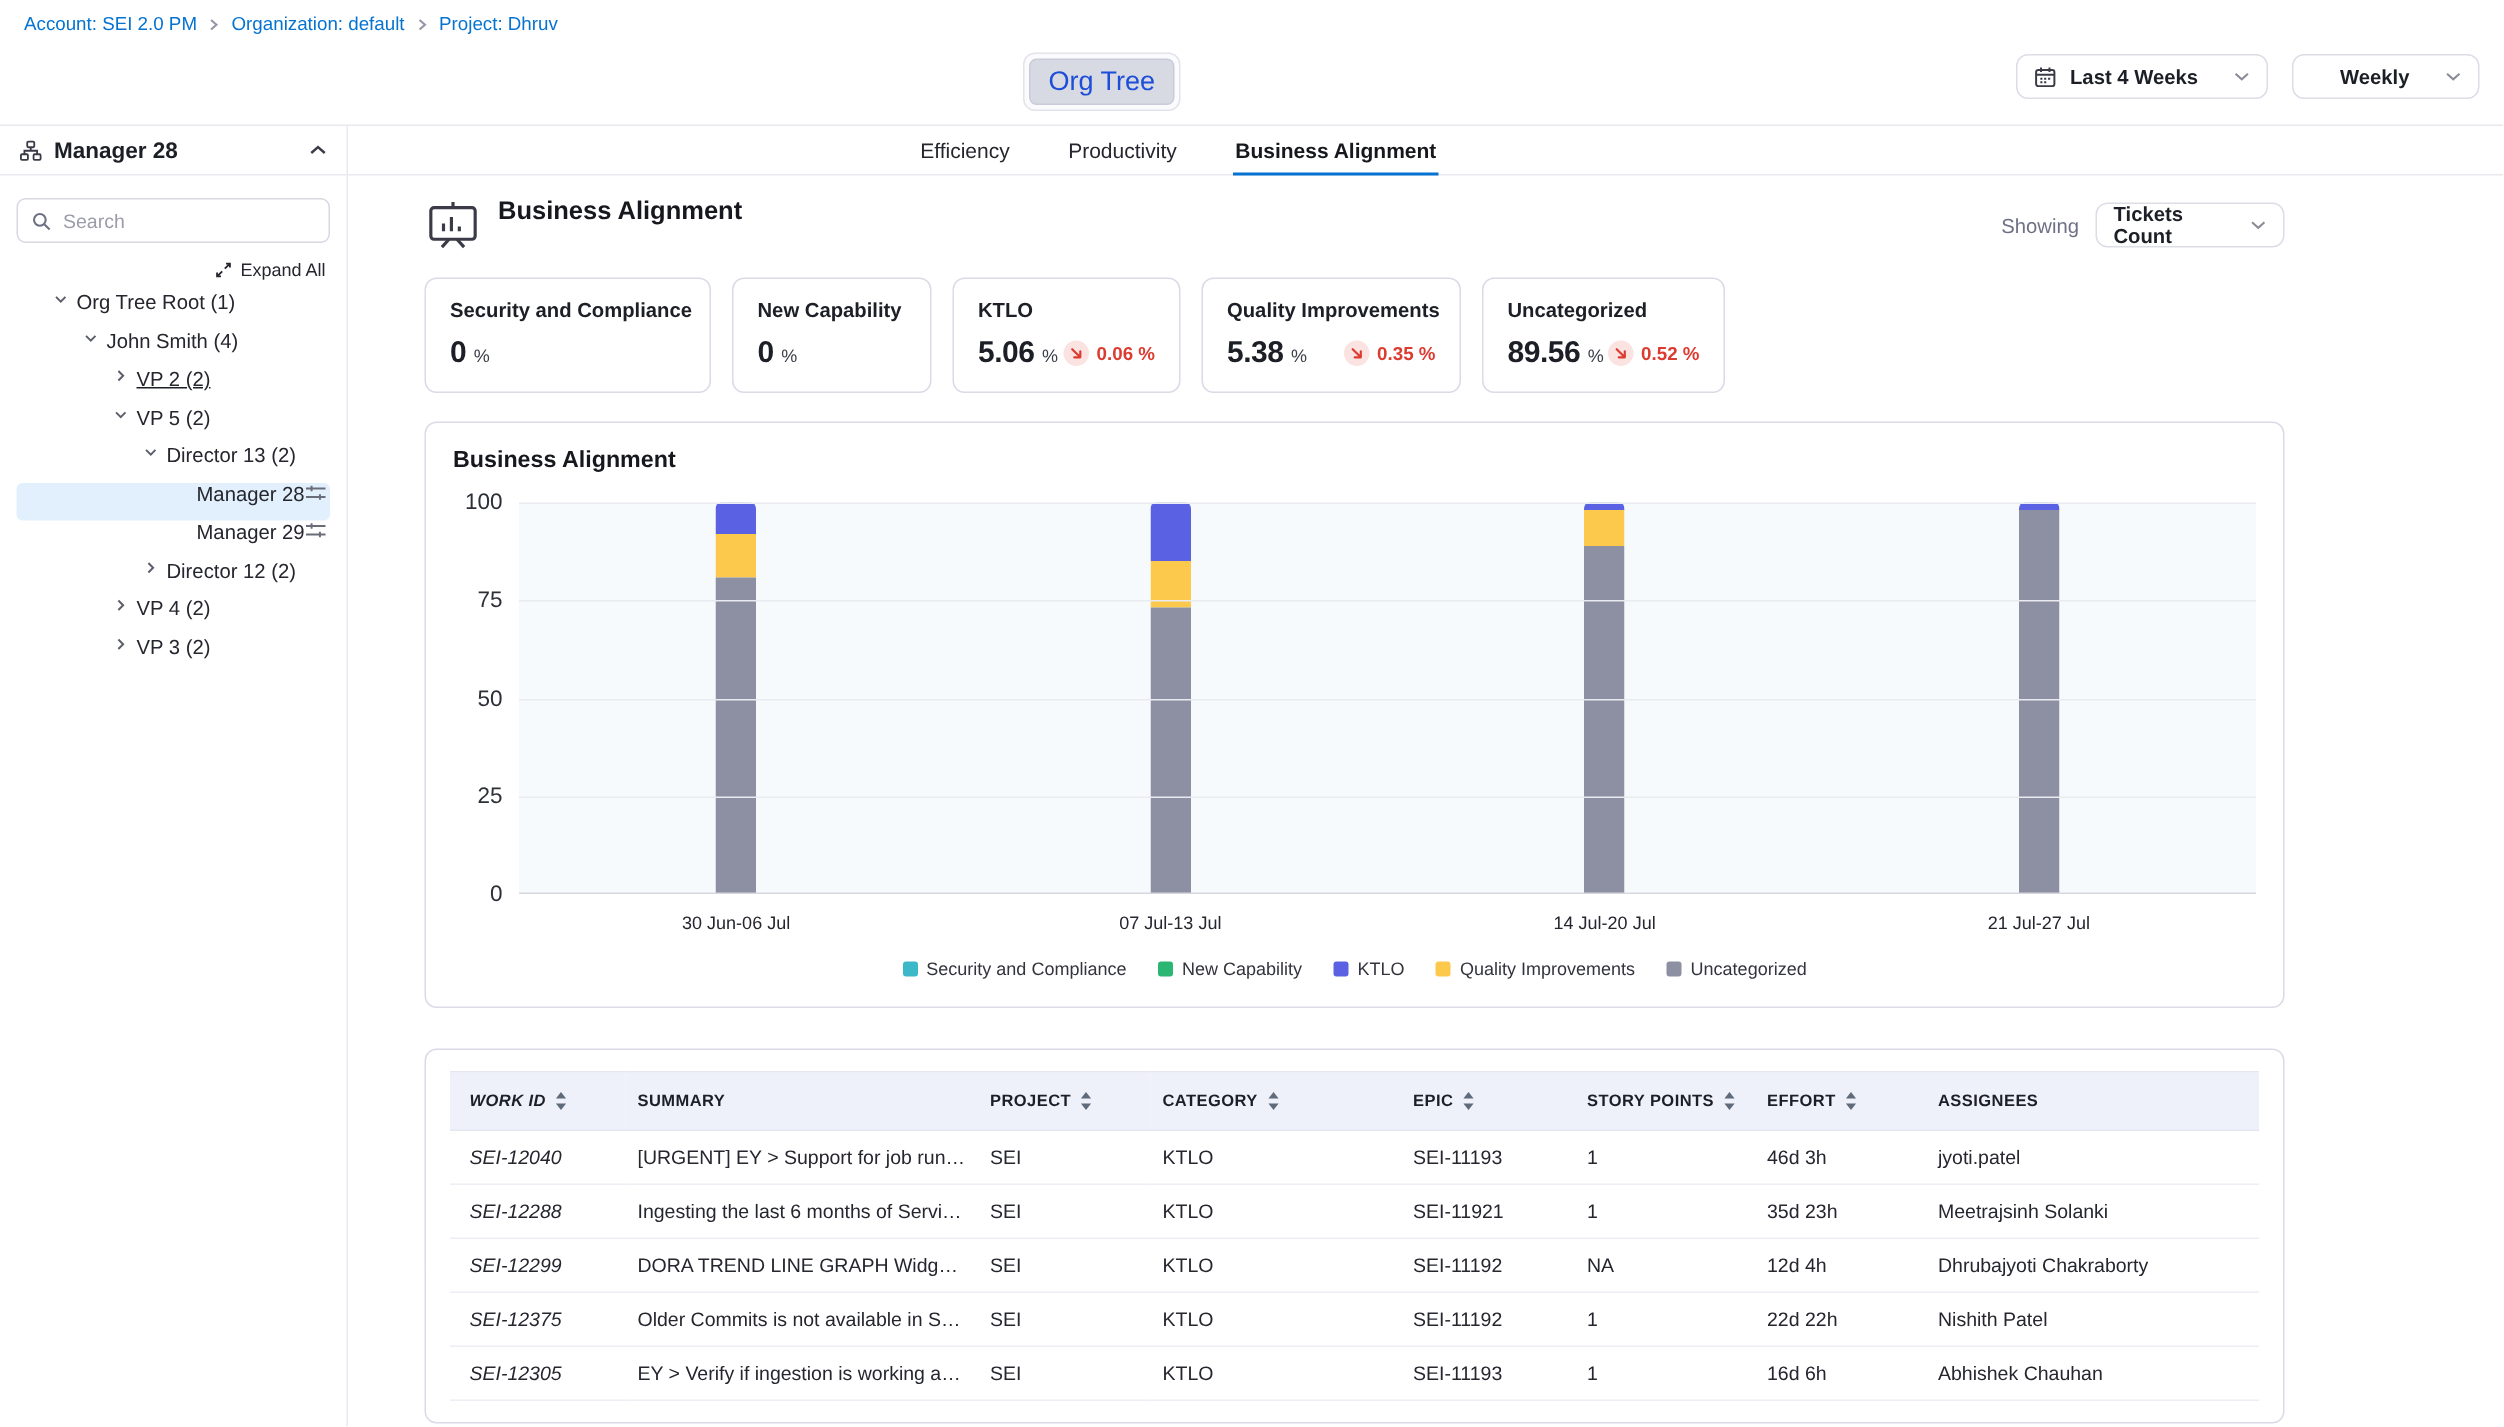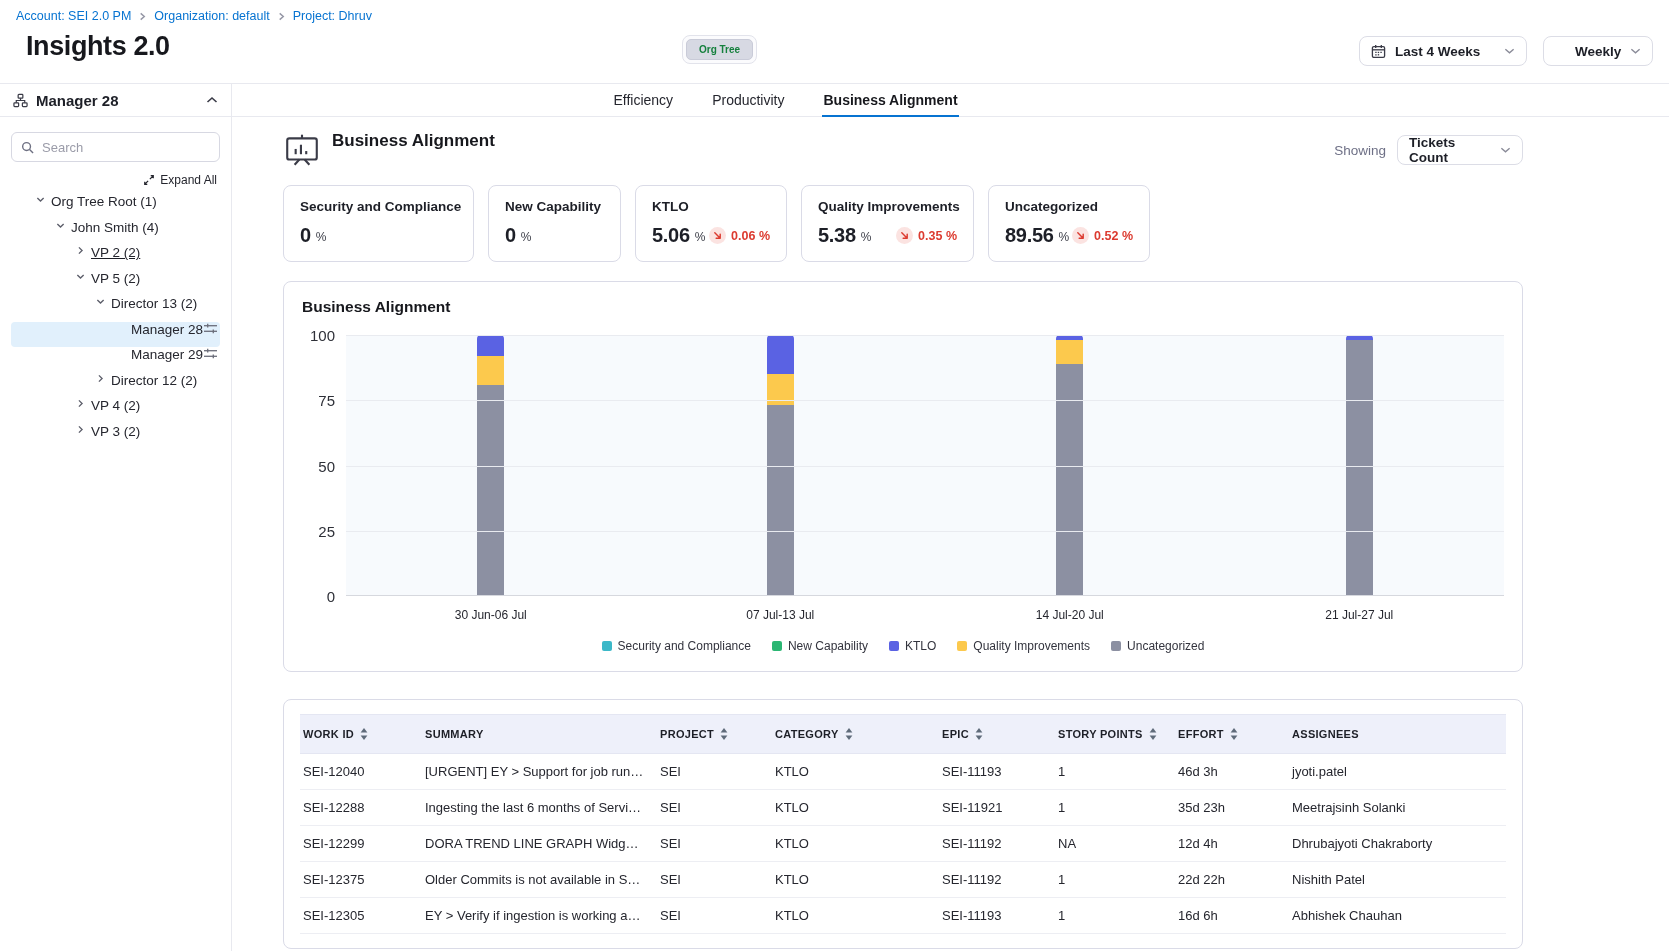--- a/index.html
+++ b/index.html
@@ -11,28 +11,28 @@
   svg { display:block; }
 
   
   .top-header { position:relative; height:84px; border-bottom:1px solid #e8e9ef; padding:9px 16px 0; }
   .breadcrumb { display:flex; align-items:center; gap:7px; font-size:12.5px; font-weight:500; }
   .crumb { color:#0673d1; text-decoration:none; cursor:pointer; }
   .crumb-sep svg { stroke:#9597a6; }
   .page-title { font-size:27px; font-weight:700; letter-spacing:-0.4px; margin:8px 0 0 10px; color:#17181d; }
 
   .org-tree-wrap { position:absolute; left:682px; top:35px; background:#fbfbfd; border:1px solid #e2e3eb; border-radius:8px; padding:3px; }
-  .org-tree-btn { background:#d7d9e3; border:1px solid #c9cbd8; border-radius:5px; padding:4px 12px; font-size:10px; font-weight:700; color:#15803d; cursor:pointer; }
+  .org-tree-btn { background:#d7d9e3; border:1px solid #c9cbd8; border-radius:5px; padding:4px 12px; font-size:18px; font-weight:400; color:#1d4ed8; cursor:pointer; }
 
   .header-controls { position:absolute; right:16px; top:36px; display:flex; gap:16px; }
   .select { height:30px; background:#fff; border:1px solid #dcdde6; border-radius:8px;
             display:flex; align-items:center; gap:9px; padding:0 11px; font-size:13.5px; font-weight:600; cursor:pointer; }
   .select .grow { flex:1; }
   .sel-range { width:168px; }
-  .sel-gran  { width:110px;padding-left:31px; }
+  .sel-gran  { width:125px;padding-left:31px; }
 
   
   .layout { display:flex; height:867px; }
   .sidebar { width:232px; flex-shrink:0; border-right:1px solid #e8e9ef; }
   .sidebar-header { height:33px; border-bottom:1px solid #e8e9ef; display:flex; align-items:center; gap:8px; padding:0 13px; }
   .sidebar-title { flex:1; font-size:15px; font-weight:700; }
   .sidebar-body { padding:15px 11px 0; }
   .search-box { height:30px; border:1px solid #d7d8e2; border-radius:6px; background:#fff;
                 display:flex; align-items:center; gap:8px; padding:0 9px; }
   .search-box input { border:0; outline:0; flex:1; font-size:13px; font-family:inherit; color:#ec4899; }
@@ -105,42 +105,41 @@
   
   .drilldown-card { border:1px solid #dadbe7; border-radius:8px; padding:14px 16px; background:#fff; }
   .drilldown-title { font-size:14px; font-weight:700; color:#17181d; margin:2px 0 15px; }
   table { width:100%; border-collapse:collapse; font-size:13px; table-layout:fixed; }
   thead th { background:#eef0fa; border-top:1px solid #e4e6f2; border-bottom:1px solid #e4e6f2;
              text-align:left; font-size:11px; font-weight:700; letter-spacing:0.3px; color:#1d1f27;
              padding:13px 8px; cursor:pointer; white-space:nowrap; }
   th .th-inner { display:flex; align-items:center; gap:6px; }
   tbody td { padding:10px 8px; border-bottom:1px solid #edeef3; color:#25262e; white-space:nowrap;
              overflow:hidden; text-overflow:ellipsis; }
-  th:first-child, td:first-child { padding-left:3px; }
+  th:first-child, td:first-child { padding-left:13px;font-style:italic; }
 </style>
 </head>
 <body>
 
 <header class="top-header">
   <nav class="breadcrumb">
     <a class="crumb">Account: SEI 2.0 PM</a>
     <span class="crumb-sep">
       <svg width="9" height="9" viewBox="0 0 10 10" fill="none" stroke-width="1.6">
           <polyline points="3,1.5 7,5 3,8.5"></polyline>
         </svg>
     </span>
     <a class="crumb">Organization: default</a>
     <span class="crumb-sep">
       <svg width="9" height="9" viewBox="0 0 10 10" fill="none" stroke-width="1.6">
           <polyline points="3,1.5 7,5 3,8.5"></polyline>
         </svg>
     </span>
     <a class="crumb">Project: Dhruv</a>
   </nav>
-  <h1 class="page-title">Insights 2.0</h1>
 
   <div class="org-tree-wrap">
     <button class="org-tree-btn">Org Tree</button>
   </div>
 
   <div class="header-controls">
     <div class="select sel-range">
       <span>
         <svg width="15" height="15" viewBox="0 0 16 16" fill="none" stroke="#3a3b47" stroke-width="1.4">
           <rect x="1.5" y="2.8" width="13" height="11.5" rx="1.5"></rect>

